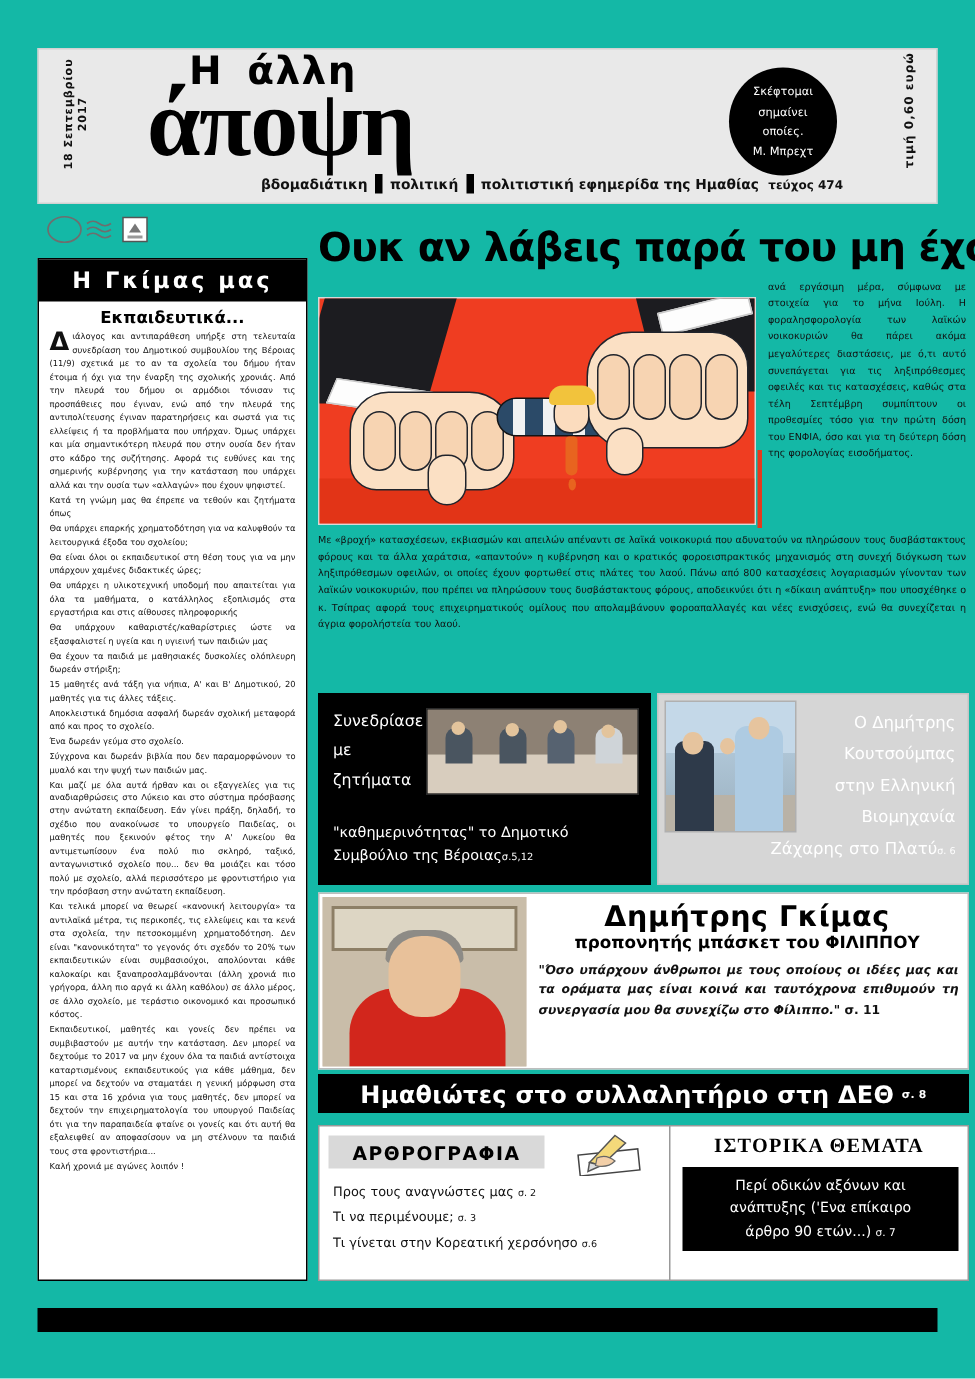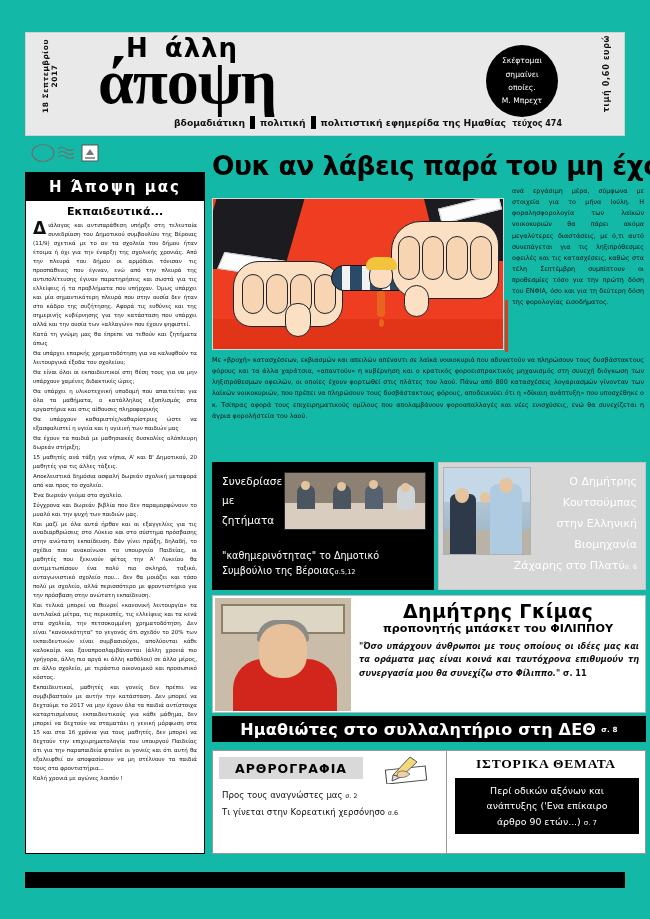--- a/index.html
+++ b/index.html
@@ -561,21 +561,21 @@
     <ellipse cx="13" cy="10" rx="11" ry="8.5" fill="none" stroke="#6e6e6e" stroke-width="1.1"></ellipse>
     <path d="M28 6 q4 -3 8 0 t8 0" fill="none" stroke="#6e6e6e" stroke-width="1.1"></path>
     <path d="M28 10 q4 -3 8 0 t8 0" fill="none" stroke="#6e6e6e" stroke-width="1.1"></path>
     <path d="M28 14 q4 -3 8 0 t8 0" fill="none" stroke="#6e6e6e" stroke-width="1.1"></path>
     <rect x="52" y="2" width="16" height="16" fill="#fff" stroke="#555" stroke-width="1"></rect>
     <path d="M56 12 l4 -6 l4 6 z" fill="#777"></path>
     <rect x="55" y="14" width="10" height="2" fill="#999"></rect>
   </svg>
 
   <div class="left-col">
-    <div class="left-head">Η Άποψη μας</div>
+    <div class="left-head">Η Γκίμας μας</div>
     <div class="left-kicker">Εκπαιδευτικά...</div>
     <div class="left-body">
       <p class="dropcap">Διάλογος και αντιπαράθεση υπήρξε στη τελευταία συνεδρίαση του Δημοτικού συμβουλίου της Βέροιας (11/9) σχετικά με το αν τα σχολεία του δήμου ήταν έτοιμα ή όχι για την έναρξη της σχολικής χρονιάς. Από την πλευρά του δήμου οι αρμόδιοι τόνισαν τις προσπάθειες που έγιναν, ενώ από την πλευρά της αντιπολίτευσης έγιναν παρατηρήσεις και σωστά για τις ελλείψεις ή τα προβλήματα που υπήρχαν. Όμως υπάρχει και μία σημαντικότερη πλευρά που στην ουσία δεν ήταν στο κάδρο της συζήτησης. Αφορά τις ευθύνες και της σημερινής κυβέρνησης για την κατάσταση που υπάρχει αλλά και την ουσία των «αλλαγών» που έχουν ψηφιστεί.</p>
       <p>Κατά τη γνώμη μας θα έπρεπε να τεθούν και ζητήματα όπως</p>
       <p>Θα υπάρχει επαρκής χρηματοδότηση για να καλυφθούν τα λειτουργικά έξοδα του σχολείου;</p>
       <p>Θα είναι όλοι οι εκπαιδευτικοί στη θέση τους για να μην υπάρχουν χαμένες διδακτικές ώρες;</p>
       <p>Θα υπάρχει η υλικοτεχνική υποδομή που απαιτείται για όλα τα μαθήματα, ο κατάλληλος εξοπλισμός στα εργαστήρια και στις αίθουσες πληροφορικής</p>
       <p>Θα υπάρχουν καθαριστές/καθαρίστριες ώστε να εξασφαλιστεί η υγεία και η υγιεινή των παιδιών μας</p>
       <p>Θα έχουν τα παιδιά με μαθησιακές δυσκολίες ολόπλευρη δωρεάν στήριξη;</p>
       <p>15 μαθητές ανά τάξη για νήπια, Α' και Β' Δημοτικού, 20 μαθητές για τις άλλες τάξεις.</p>
@@ -698,20 +698,21 @@
   <div class="arthro">
     <div class="arthro-head">ΑΡΘΡΟΓΡΑΦΙΑ</div>
     <svg class="pencil-icon" viewBox="0 0 52 30">
       <rect x="6" y="14" width="40" height="14" fill="#fff" stroke="#444" stroke-width="1" transform="rotate(-6 26 21)"></rect>
       <path d="M30 3 l7 5 l-16 15 l-8 -2 z" fill="#f4d97a" stroke="#555" stroke-width="1"></path>
       <path d="M13 21 l8 2 l-9 4 z" fill="#ddd" stroke="#555" stroke-width="1"></path>
       <path d="M18 18 q6 -3 12 2 q-5 5 -13 3 z" fill="#f2cfa8" stroke="#666" stroke-width=".8"></path>
     </svg>
     <div class="arthro-list">
       <div><span>Προς τους αναγνώστες μας</span> <span class="pg">σ. 2</span></div>
+      <div><span>Τι να περιμένουμε;</span> <span class="pg">σ. 3</span></div>
       <div><span>Τι γίνεται στην Κορεατική χερσόνησο</span> <span class="pg">σ.6</span></div>
     </div>
   </div>
 
   <div class="istorika">
     <div class="ist-head">ΙΣΤΟΡΙΚΑ  ΘΕΜΑΤΑ</div>
     <div class="ist-box">
       <div>
         <div>Περί οδικών αξόνων και</div>
         <div>ανάπτυξης ('Ενα επίκαιρο</div>

